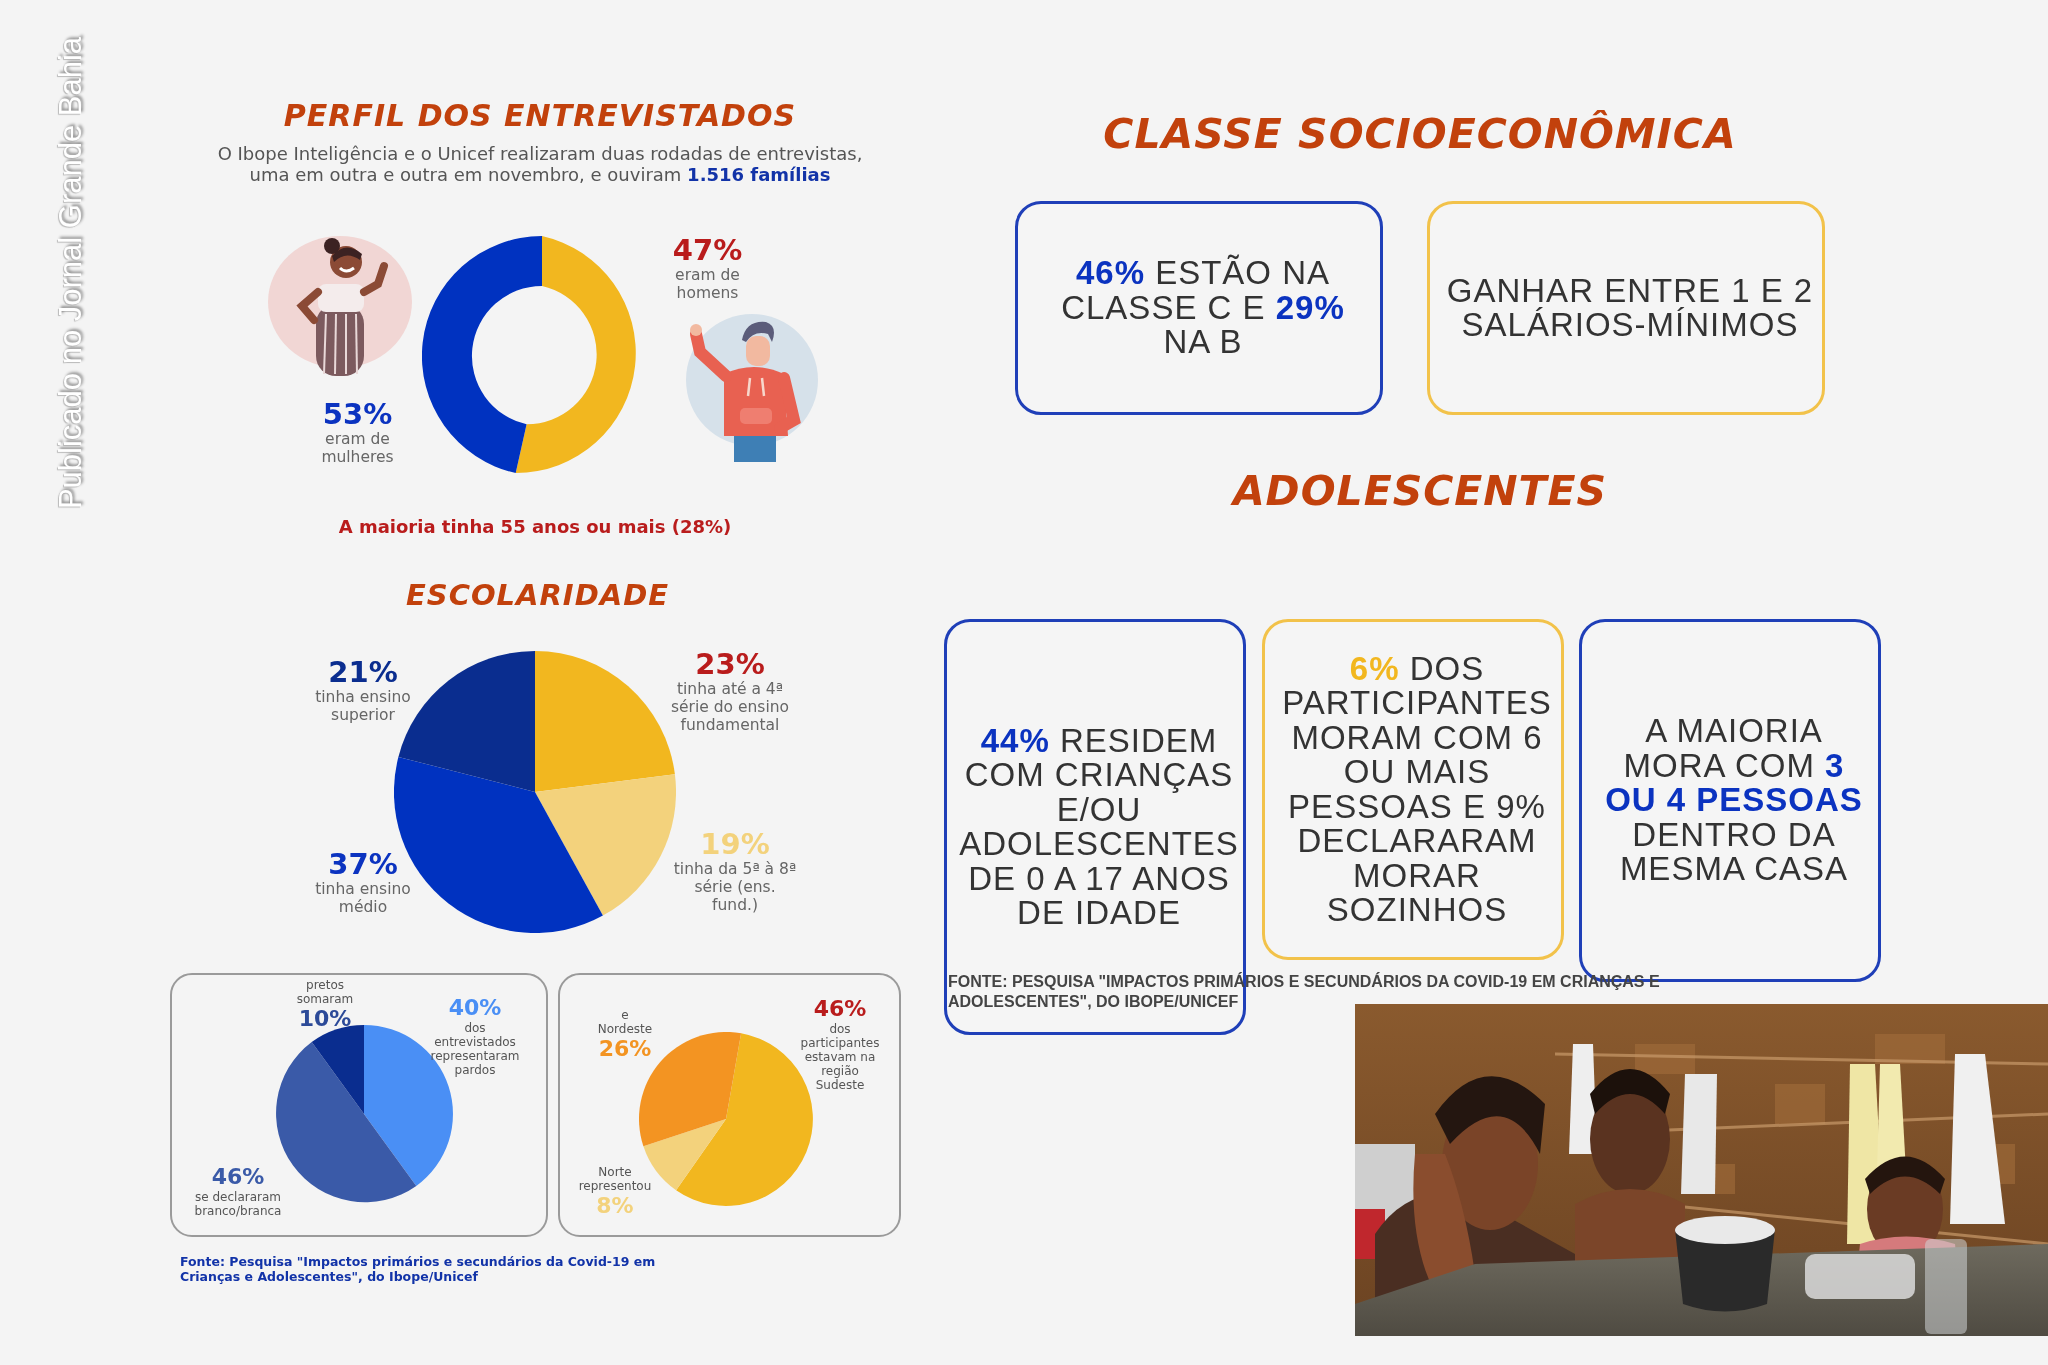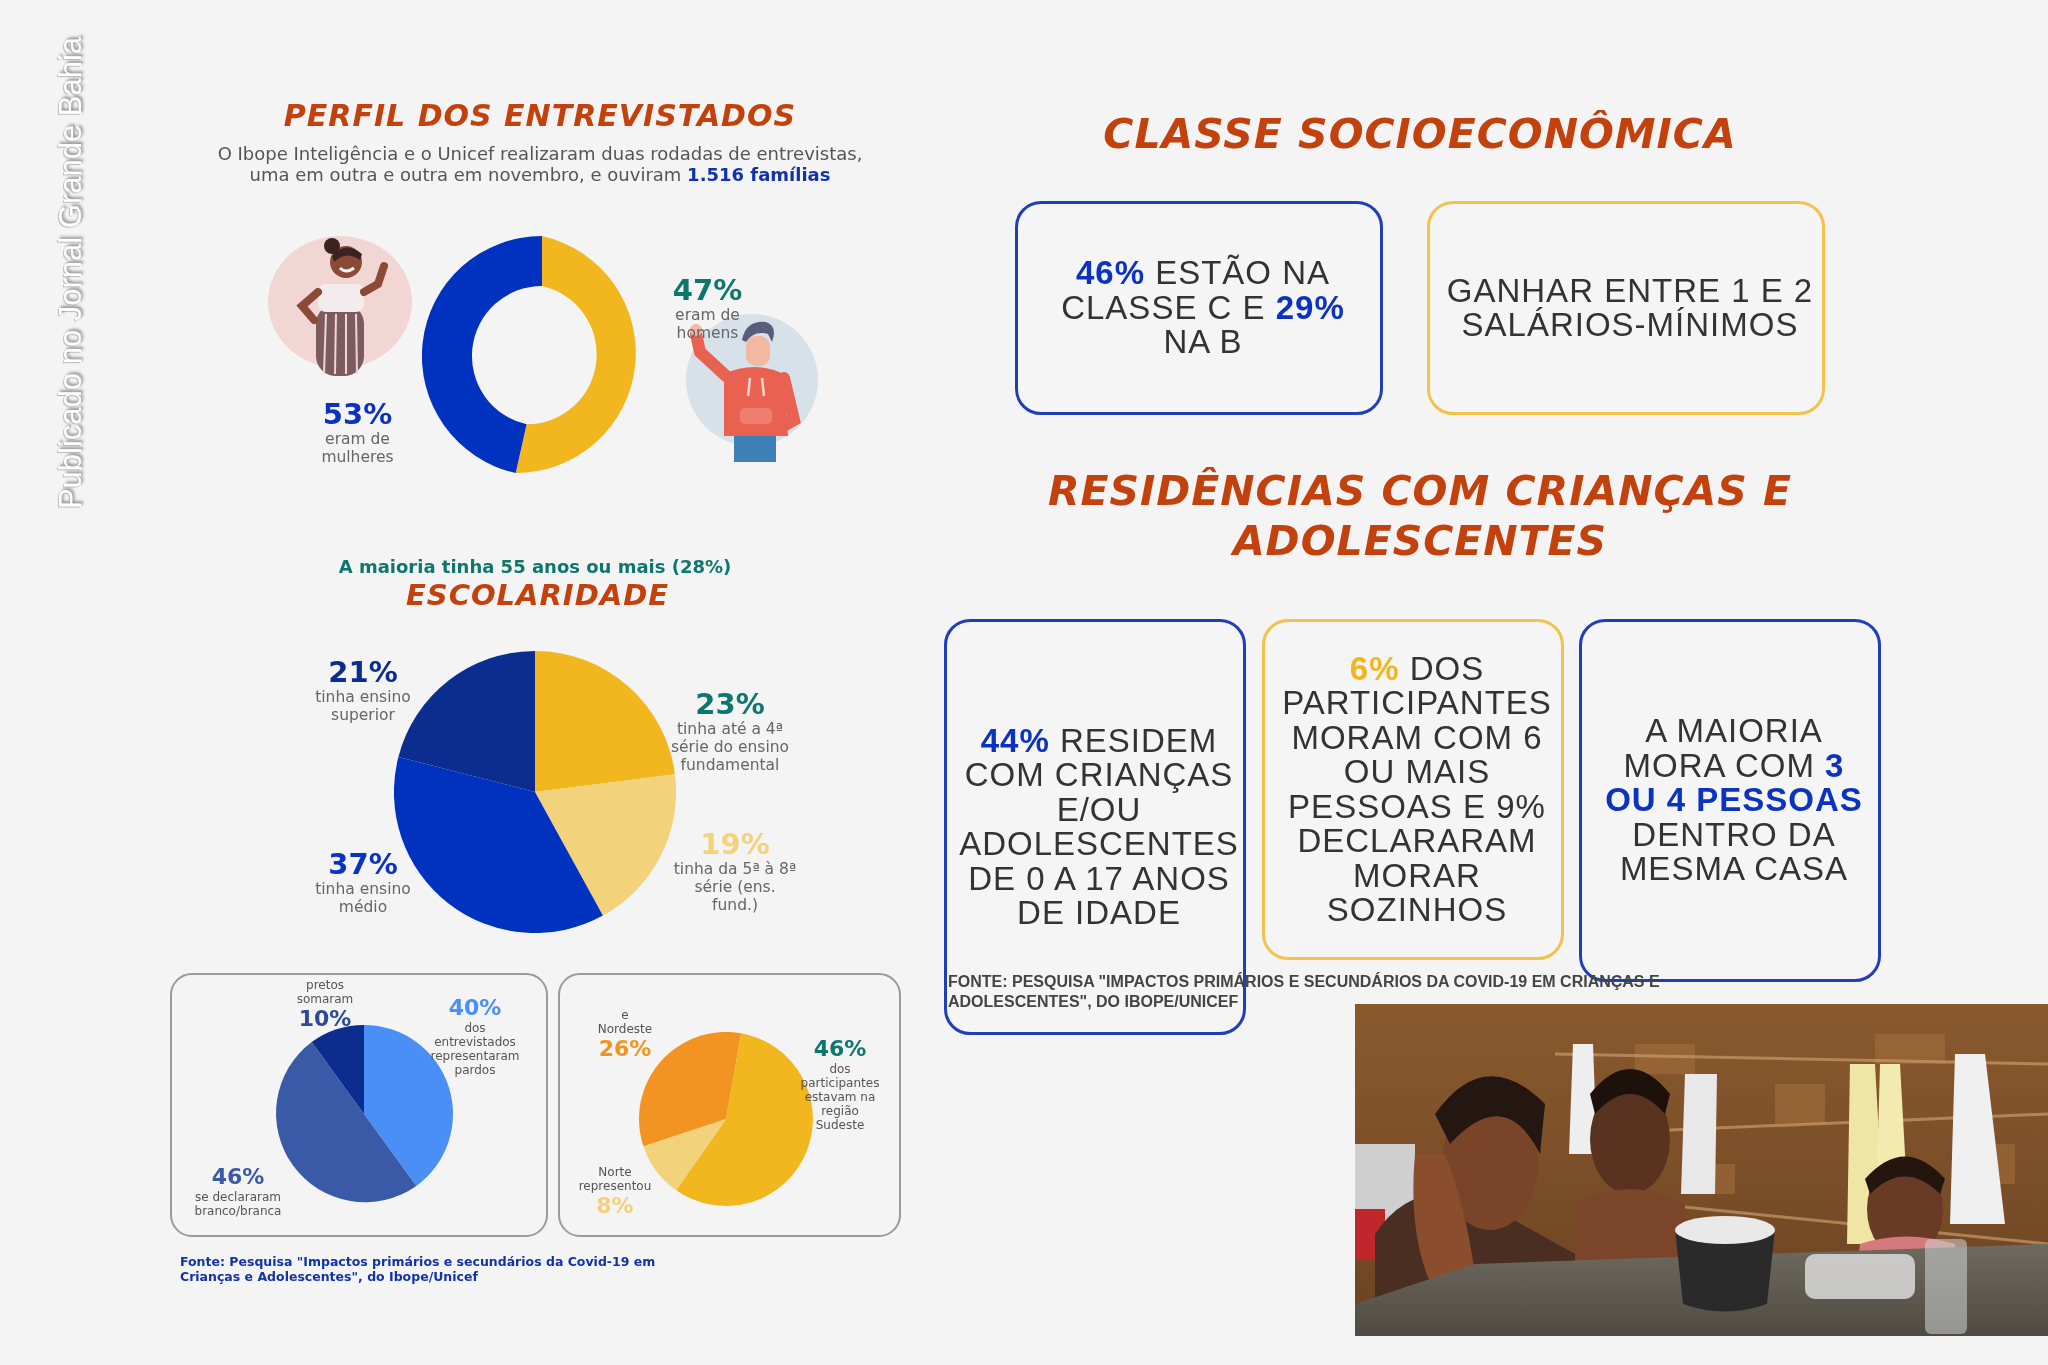--- a/index.html
+++ b/index.html
@@ -9,21 +9,21 @@
   .center { text-align:center; }
   .watermark { left:-170px; top:256px; width:480px; height:34px; transform:rotate(-90deg);
                font-family:"Liberation Sans", sans-serif; font-size:31px; color:#ffffff;
                text-shadow: 2px 2px 3px #8a8a8a, -1px -1px 1px #bbbbbb; white-space:nowrap; text-align:center; }
   .h-blue { font-family:"DejaVu Sans", sans-serif; font-weight:bold; color:#c2410c; letter-spacing:1px;font-style:italic; }
   .sub { font-family:"DejaVu Sans", sans-serif; font-size:18px; color:#555; line-height:21px; }
   .sub b { color:#1233a8; }
   .pct { font-family:"DejaVu Sans", sans-serif; font-weight:bold; }
   .desc { font-family:"DejaVu Sans", sans-serif; font-size:15.5px; color:#666; line-height:18px; }
   .small-desc { font-family:"DejaVu Sans", sans-serif; font-size:12px; color:#555; line-height:14px; }
-  .yellow { color:#0f766e;margin-top:40px; }
+  .yellow { color:#b91c1c; }
   .lightyellow { color:#f3d27c; }
   .navy { color:#0a2d8f; }
   .blue { color:#0b33c0; }
   .skyblue { color:#4a8ff5; }
   .slateblue { color:#3a5aa8; }
   .orange { color:#f39422; }
   .rbox { border:2px solid #9a9a9a; border-radius:22px; background:#f4f4f4; }
   .card { border-radius:26px; background:#f5f5f5; display:flex; align-items:center; justify-content:center; box-sizing:border-box;padding-left:8px; }
   .card.blue-b { border:3px solid #1f3fb8; }
   .card.gold-b { border:3px solid #f2c24a; }
@@ -200,21 +200,20 @@
   </div>
 </div>
 <div class="abs card gold-b" style="left:1427px; top:201px; width:398px; height:214px;">
   <div class="card-text">
     <div>GANHAR ENTRE 1 E 2</div>
     <div>SALÁRIOS-MÍNIMOS</div>
   </div>
 </div>
 
 <div class="abs center h-blue" style="left:980px; top:466px; width:880px; font-size:41px; line-height:50px;">
-  <div>RESIDÊNCIAS COM CRIANÇAS E</div>
   <div>ADOLESCENTES</div>
 </div>
 
 <div class="abs card blue-b" style="left:944px; top:619px; width:302px; height:416px;">
   <div class="card-text">
     <div><span class="hl-blue">44%</span><span> RESIDEM</span></div>
     <div>COM CRIANÇAS</div>
     <div>E/OU</div>
     <div>ADOLESCENTES</div>
     <div>DE 0 A 17 ANOS</div>

